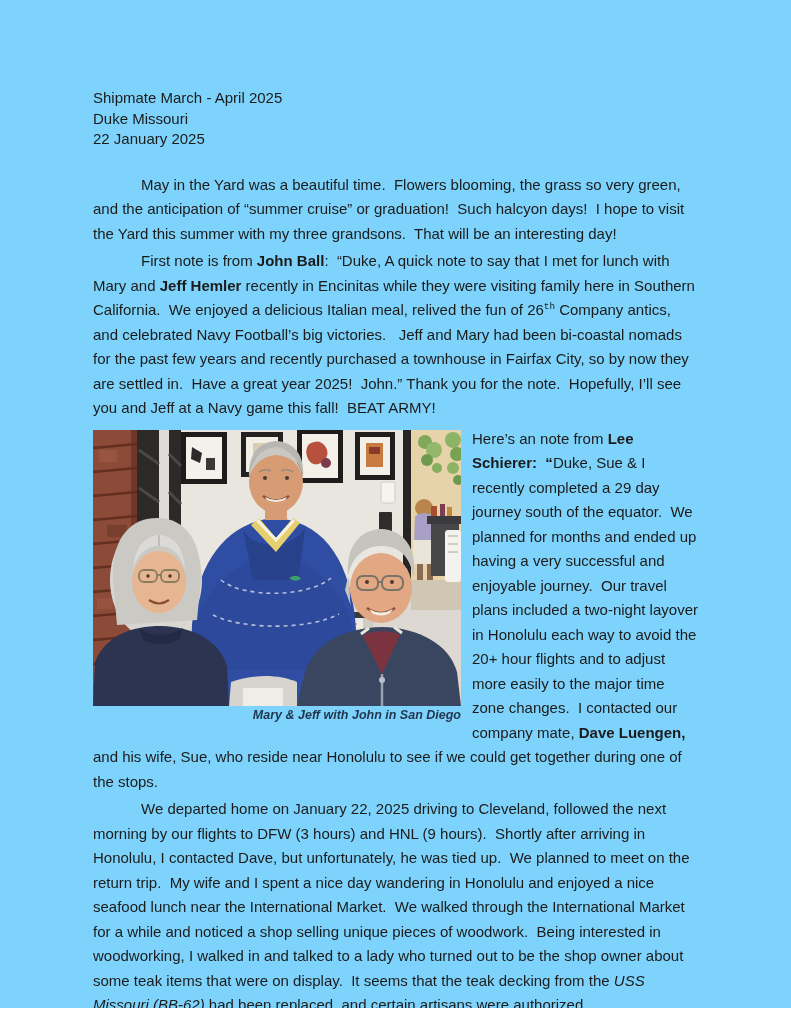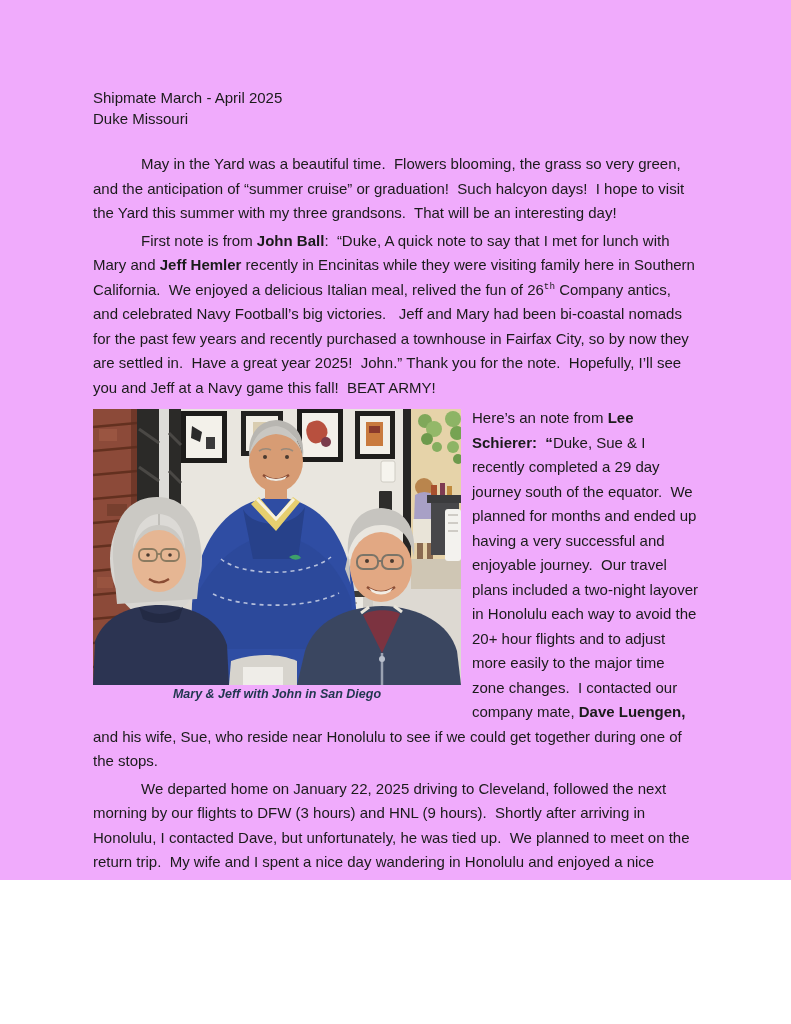--- a/index.html
+++ b/index.html
@@ -1,20 +1,20 @@
 <!DOCTYPE html>
 <html><head>
 <meta charset="utf-8">
 <style>
   html, body { margin: 0; padding: 0; background: #ffffff; }
   .page {
     position: relative;
-    width: 791px; height: 880px;
+    width: 791px; height: 1008px;
     box-sizing: border-box;
-    background: #f0abfc;
+    background: #7dd3fc;
     padding: 88px 93px 0 93px;
     font-family: "Liberation Sans", sans-serif;
     font-size: 15px;
     line-height: 24.5px;
     color: #1b1b1b;
     overflow: hidden;
   }
   .doc-header { line-height: 20.5px; margin-bottom: 23px; }
   .doc-header div { white-space: pre-wrap; }
   p.body-para {
@@ -25,41 +25,42 @@
   p.no-indent { text-indent: 0; }
   .wrap-block { margin-top: 6px; }
   figure.photo-figure {
     float: left;
     width: 368px;
     margin: 3px 11px 3px 0;
     padding: 0;
   }
   figure.photo-figure svg { display: block; width: 368px; height: 276px; }
   figcaption.photo-caption {
-    text-align: center;
+    text-align: right;
     font-weight: bold;
     font-style: italic;
     font-size: 12.5px;
     line-height: 17px;
     color: #223750;
     margin-top: 1px;
   }
   .b { font-weight: bold; }
   .i { font-style: italic; }
   sup { vertical-align: super; font-size: 0.62em; line-height: 0; font-family: Liberation Mono, monospace; }
   .after-photo { clear: none; }
 </style>
 </head>
 <body>
 
 <div class="page">
 
   <div class="doc-header">
     <div>Shipmate March - April 2025</div>
     <div>Duke Missouri</div>
+    <div>22 January 2025</div>
   </div>
 
   <p class="body-para"><span>May in the Yard was a beautiful time.  Flowers blooming, the grass so very green, and the anticipation of “summer cruise” or graduation!  Such halcyon days!  I hope to visit the Yard this summer with my three grandsons.  That will be an interesting day!</span></p>
 
   <p class="body-para"><span>First note is from </span><span class="b">John Ball</span><span>:  “Duke, A quick note to say that I met for lunch with Mary and </span><span class="b">Jeff Hemler</span><span> recently in Encinitas while they were visiting family here in Southern California.  We enjoyed a delicious Italian meal, relived the fun of 26</span><sup>th</sup><span> Company antics, and celebrated Navy Football’s big victories.   Jeff and Mary had been bi-coastal nomads for the past few years and recently purchased a townhouse in Fairfax City, so by now they are settled in.  Have a great year 2025!  John.” Thank you for the note.  Hopefully, I’ll see you and Jeff at a Navy game this fall!  BEAT ARMY!</span></p>
 
   <div class="wrap-block">
     <figure class="photo-figure">
       <svg viewBox="0 0 368 276" role="img" aria-label="Three people at a restaurant">
 

